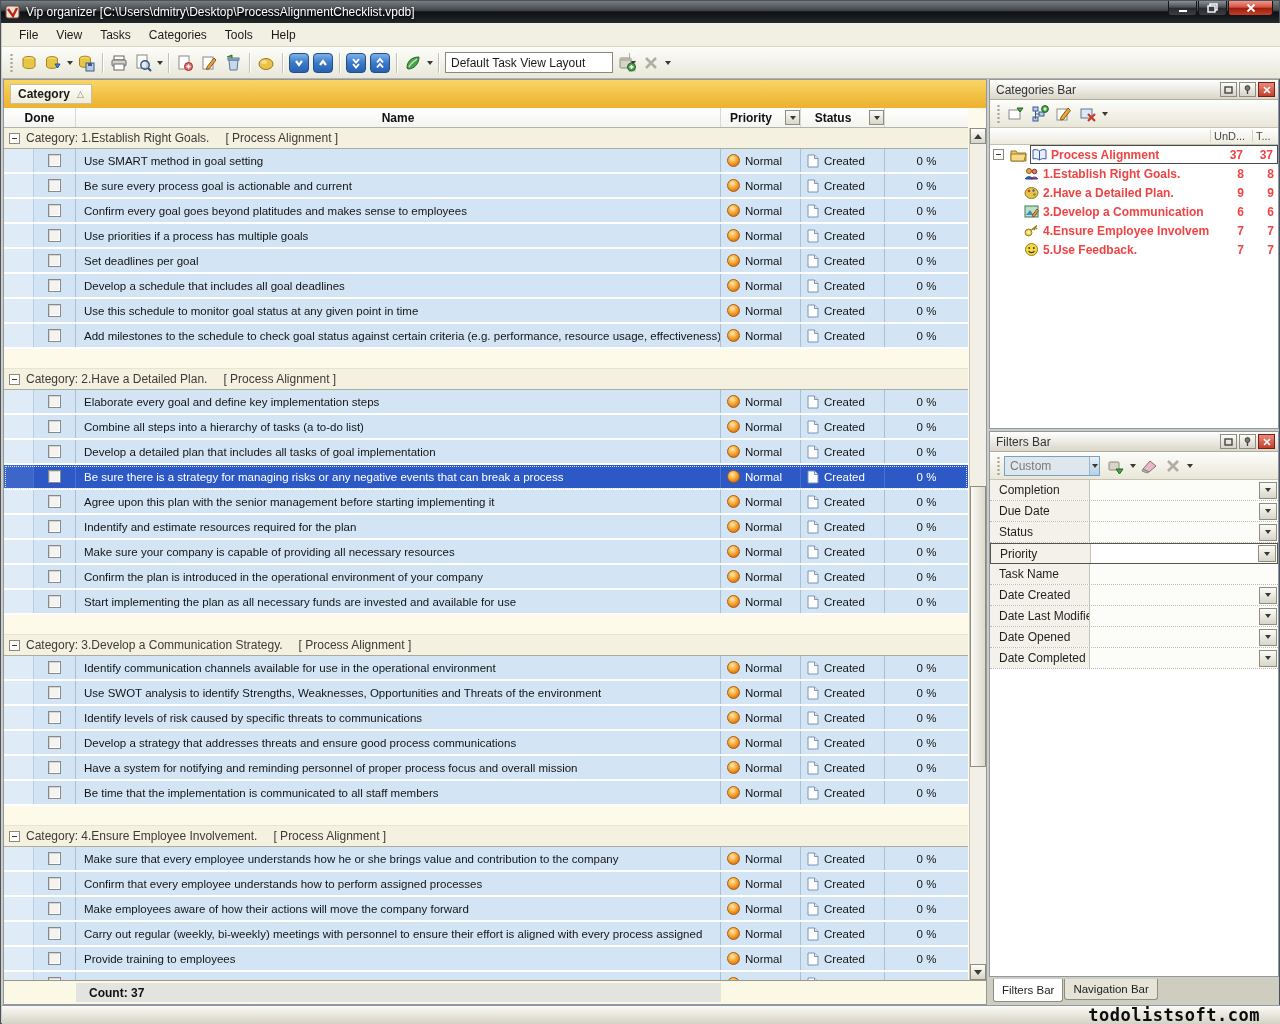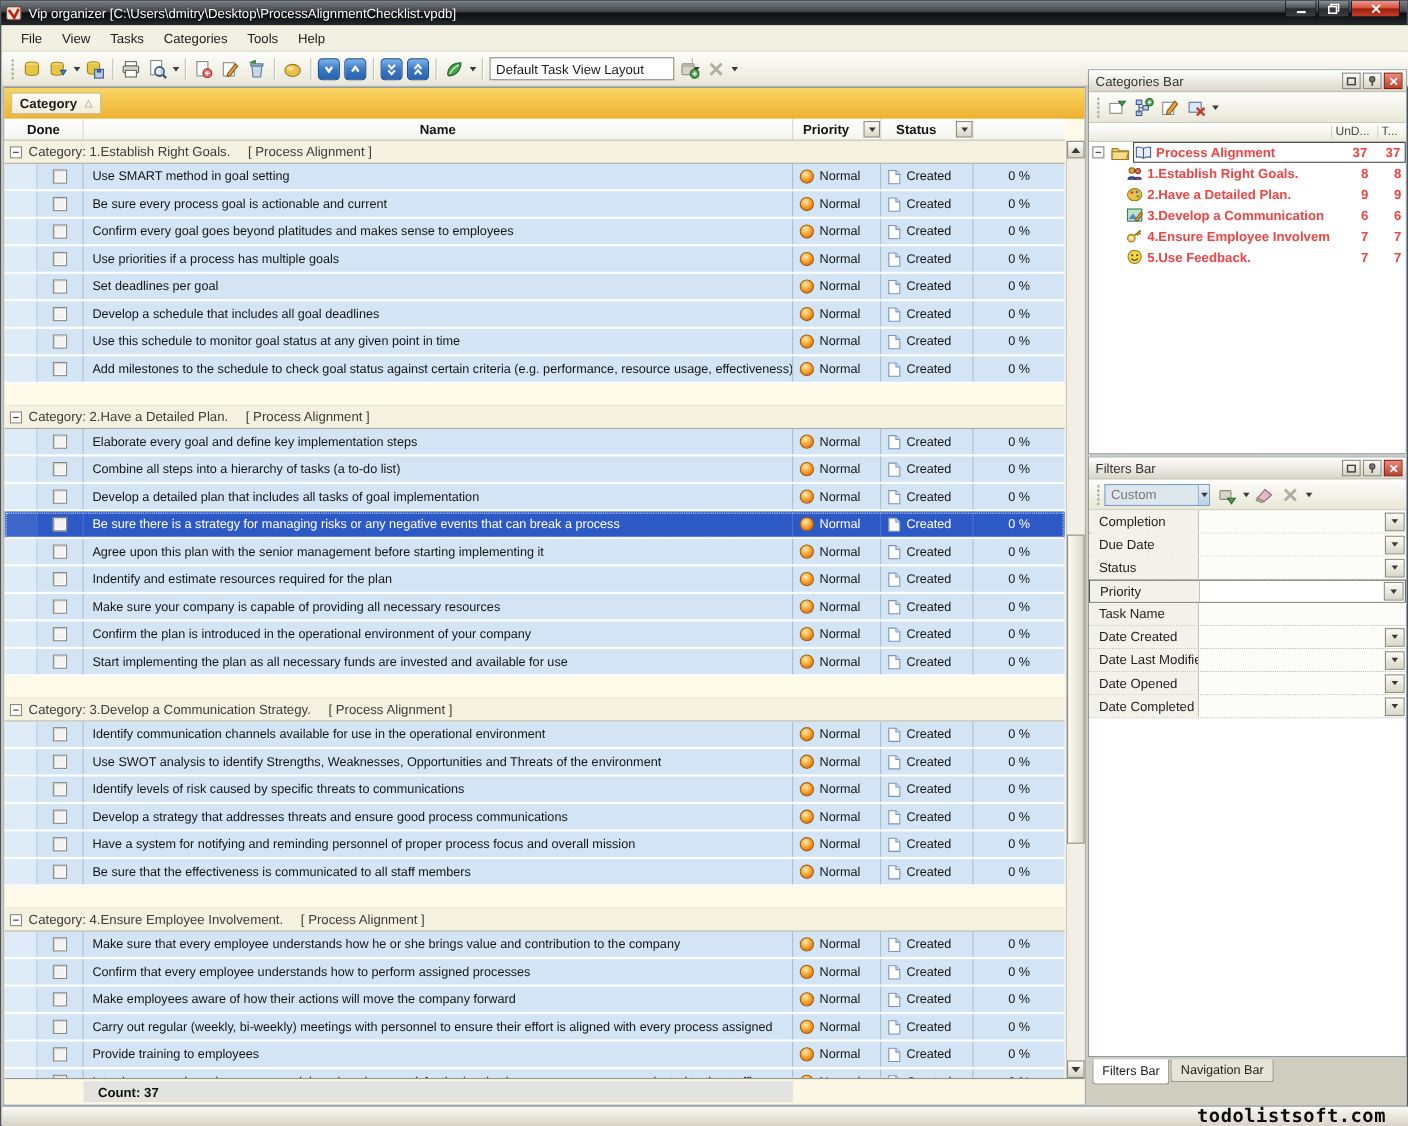--- a/index.html
+++ b/index.html
@@ -95,21 +95,21 @@
   .vscroll { position:absolute; right:0; top:48px; bottom:24px; width:17px; background:#f2f0e6; border-left:1px solid #c9c6b6; }
   .sc-btn { position:absolute; left:0; width:16px; height:16px; background:linear-gradient(180deg,#fdfdfb,#d8d5c7);
     border:1px solid #8e8d7f; display:flex; align-items:center; justify-content:center; }
   .sc-up { top:0; } .sc-down { bottom:0; }
   .tri-up { width:0;height:0;border-left:4px solid transparent;border-right:4px solid transparent;border-bottom:5px solid #3c3c34; }
   .tri-dn { width:0;height:0;border-left:4px solid transparent;border-right:4px solid transparent;border-top:5px solid #3c3c34; }
   .sc-thumb { position:absolute; left:0; top:42%; height:33%; width:16px; background:linear-gradient(90deg,#fbfaf6,#dcd9cb);
     border:1px solid #8e8d7f; }
 
   
-  .side { position:absolute; left:988px; top:62px; width:290px; height:714px; }
+  .side { position:absolute; left:988px; top:78px; width:290px; height:714px; }
   .panel { position:absolute; left:0; width:290px; background:#fff; border:1px solid #8e99a5; }
   .p-cats { top:0; height:350px; }
   .p-filters { top:352px; height:546px; }
   .p-header { height:20px; background:linear-gradient(180deg,#ffffff,#d9d6c9); border-bottom:1px solid #b0ad9e;
     display:flex; align-items:center; padding:0 3px 0 6px; }
   .p-title { flex:1; font-size:12px; color:#333; }
   .p-btn { width:17px; height:15px; margin-left:2px; background:linear-gradient(180deg,#fbfbf8,#d7d4c6);
     border:1px solid #8e8d7f; display:flex; align-items:center; justify-content:center; }
   .p-btn.red { background:linear-gradient(180deg,#e98b7d,#c0402c); border-color:#7e1d0e; }
   .p-toolbar { height:28px; background:linear-gradient(180deg,#fdfdfa,#e9e7d9); border-bottom:1px solid #c6c3b3;
@@ -977,21 +977,21 @@
           </div>
   </div>
         <div class="task-row">
     <div class="cell c-done">
       <span class="row-indent"></span>
       <span class="cb-wrap">
               <span class="cb"></span>
             </span>
     </div>
     <div class="cell c-name">
-            <span class="tname" style="white-space:nowrap">Be sure that the effectiveness is communicated to all staff members</span>
+            <span class="tname" style="white-space:nowrap">Be time that the implementation is communicated to all staff members</span>
           </div>
     <div class="cell c-pri">
       <span class="pri-ic"></span>
       <span class="cell-label tpri">Normal</span>
     </div>
     <div class="cell c-status">
       <span class="st-ic">
               <svg width="12" height="14" viewBox="0 0 12 14">
                 <path d="M1 1 h6.5 L11 4.5 V13 H1 z" fill="#fff" stroke="#7a93b8"></path>
                 <path d="M7.5 1 V4.5 H11" fill="#d8e4f5" stroke="#7a93b8"></path>

